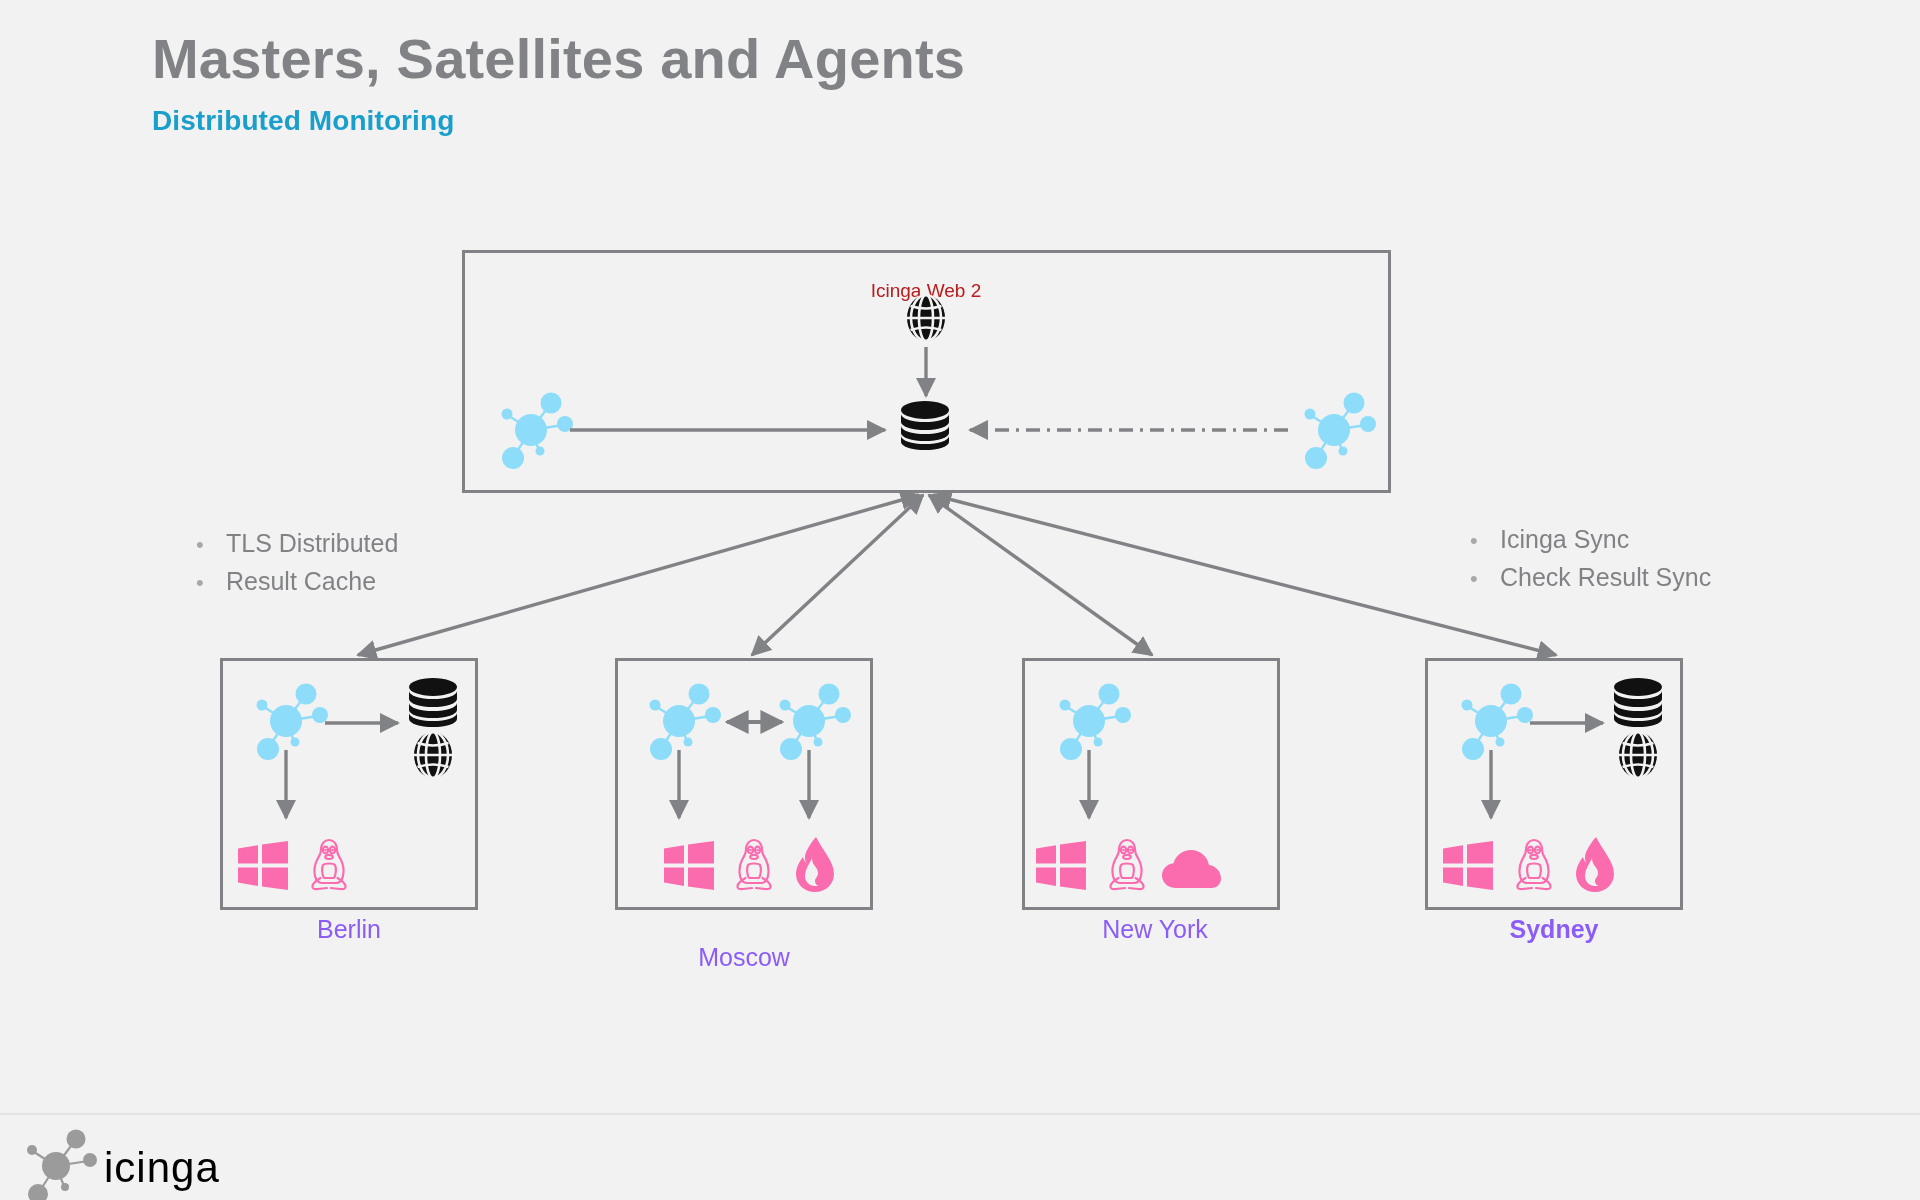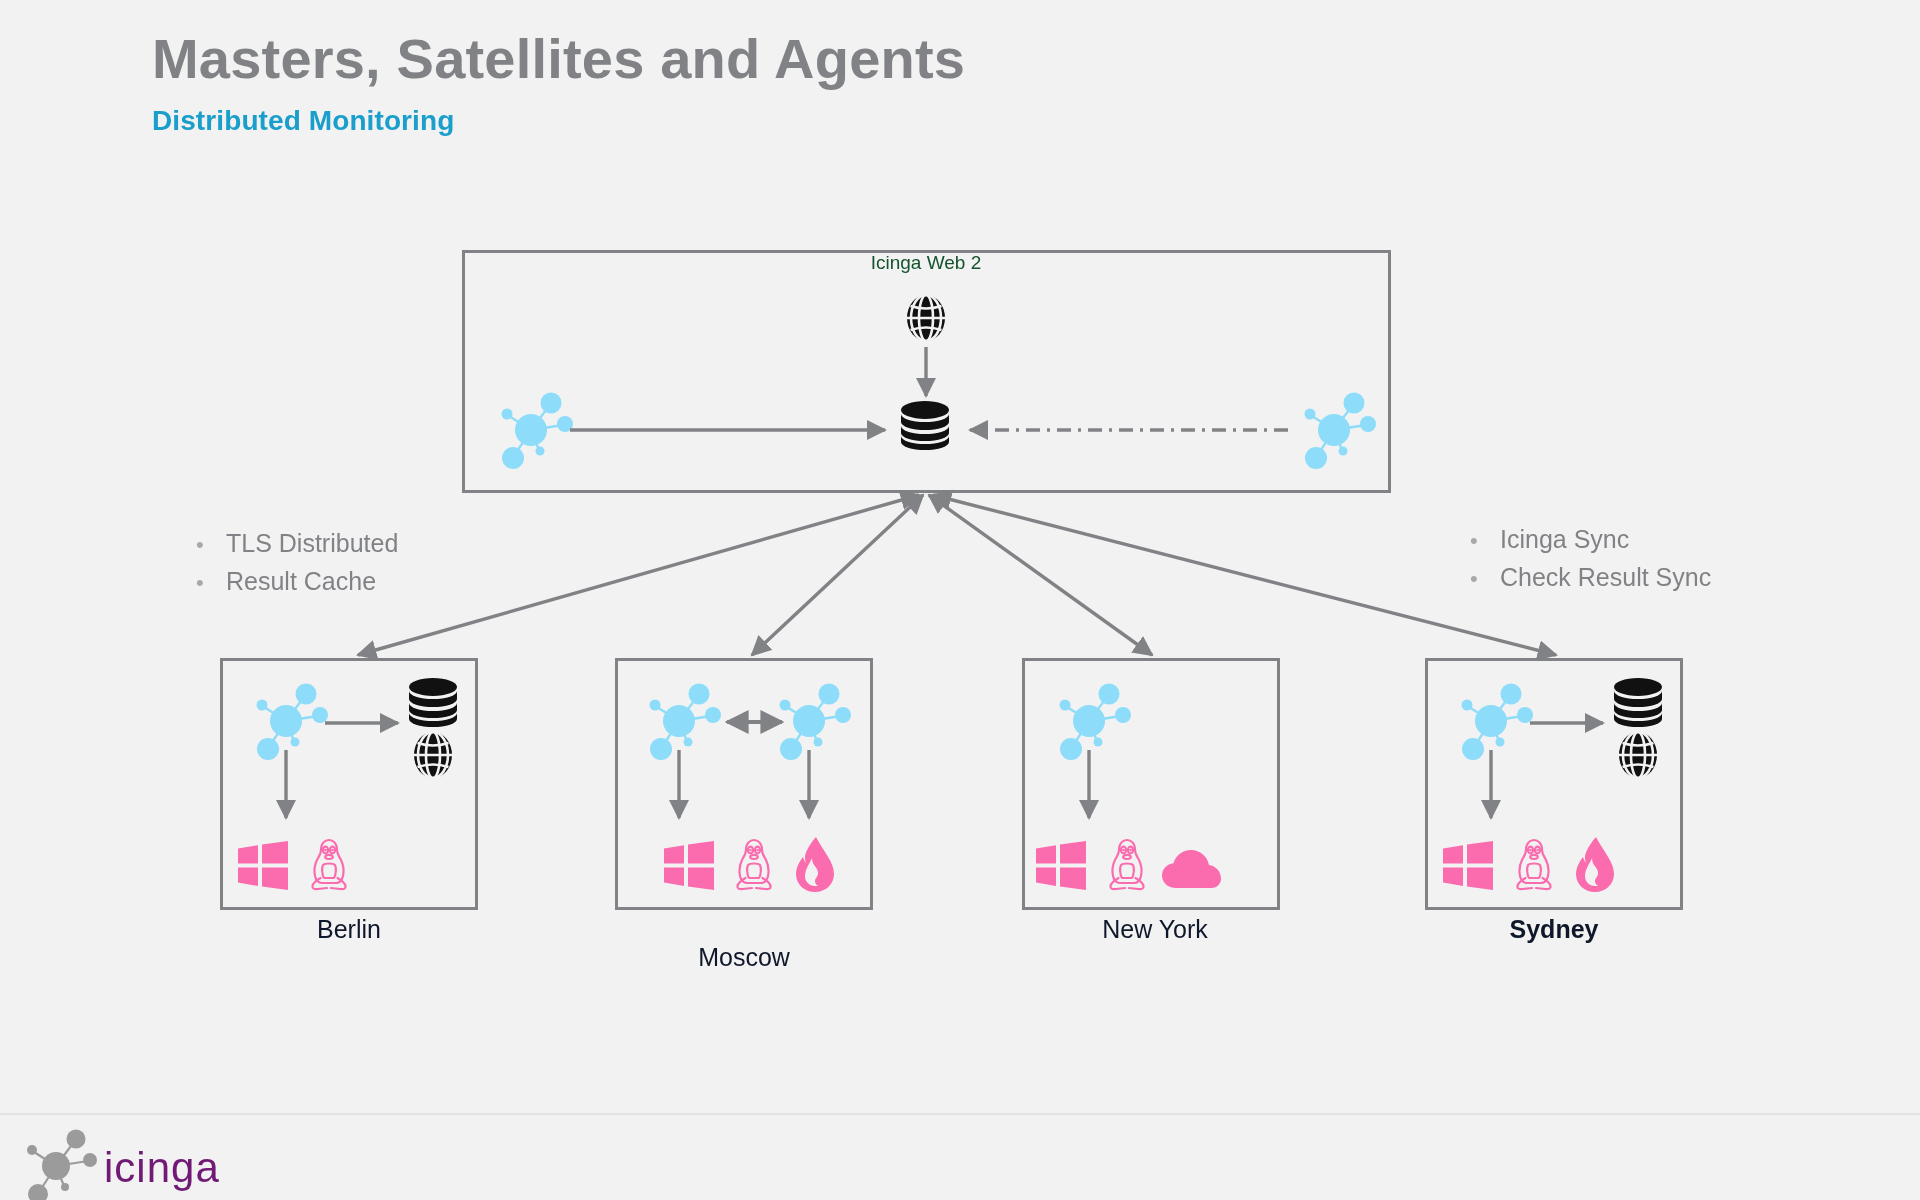--- a/index.html
+++ b/index.html
@@ -58,36 +58,36 @@
   #site-box-berlin   { left: 220px;  top: 658px; }
   #site-box-moscow   { left: 615px;  top: 658px; }
   #site-box-newyork  { left: 1022px; top: 658px; }
   #site-box-sydney   { left: 1425px; top: 658px; }
 
   .site-label {
     position: absolute;
     width: 258px;
     text-align: center;
     font-size: 25px;
-    color: #0f172a;
+    color: #8b5cf6;
     top: 915px;
   }
   #site-label-berlin   { left: 220px; }
   #site-label-moscow   { left: 615px; margin-top: 28px; }
   #site-label-newyork  { left: 1026px; }
   #site-label-sydney   { left: 1425px; font-weight: bold; }
 
   #icinga-web-label {
     position: absolute;
     left: 806px;
-    top: 252px;
+    top: 280px;
     width: 240px;
     text-align: center;
     font-size: 19px;
-    color: #14532d;
+    color: #b91c1c;
     white-space: nowrap;
   }
 
   
   .bullet-list {
     position: absolute;
     font-size: 25px;
     color: #808285;
     line-height: 36px;
   }
@@ -120,21 +120,21 @@
   }
   #icinga-logo {
     position: absolute;
     left: 22px;
     top: 1128px;
     display: flex;
     align-items: center;
   }
   #icinga-wordmark {
     font-size: 42px;
-    color: #701a75;
+    color: #000000;
     letter-spacing: 1px;
     font-weight: 400;
     margin-left: 2px;
     line-height: 1;
   }
 </style>
 </head>
 <body>
 
 <div id="slide-title">Masters, Satellites and Agents</div>

